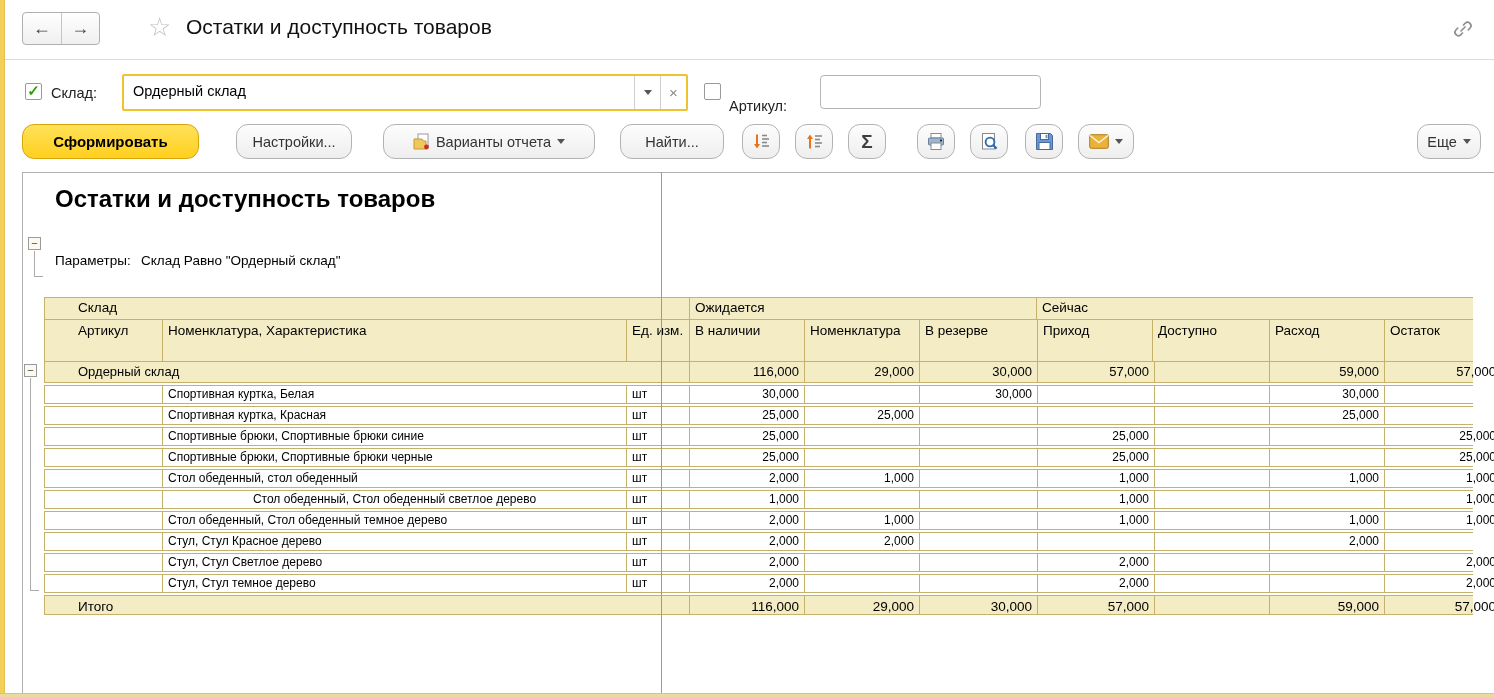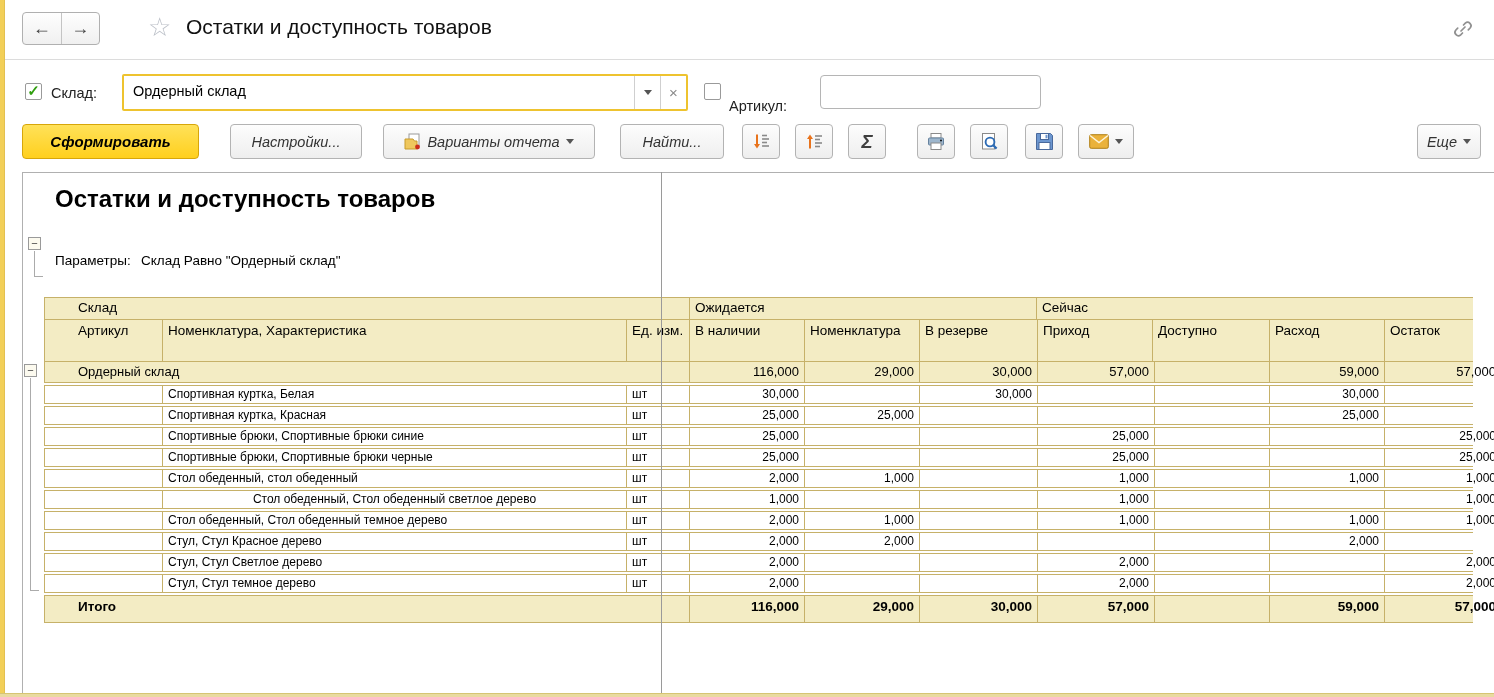--- a/index.html
+++ b/index.html
@@ -30,23 +30,23 @@
            background:#fff; display:flex; align-items:stretch; }
   .combo-value { flex:1; font-size:14.5px; padding:7px 0 0 9px; white-space:nowrap; overflow:hidden; }
   .combo-btn { width:26px; display:flex; align-items:center; justify-content:center; border-left:1px solid #cfcfcf; color:#777; }
   .caret { width:0; height:0; border-left:4px solid transparent; border-right:4px solid transparent;
            border-top:5px solid #555; display:inline-block; }
   .clear-x { font-size:15px; color:#8a8a8a; }
   .txt-input { left:820px; top:75px; width:221px; height:34px; border:1px solid #b5b5b5; border-radius:4px;
                font-size:14px; padding:0 8px; outline:none; font-family:inherit; }
 
   
-  .tbtn { position:absolute; top:124px; height:35px; border:1px solid #b3b3b3; border-radius:4px;
+  .tbtn { position:absolute; top:124px; height:35px; border:1px solid #b3b3b3; border-radius:12px;
           background:linear-gradient(#fdfdfd,#eeeeee); font-size:14.5px; color:#333;
-          display:flex; align-items:center; justify-content:center; gap:6px; cursor:default;font-style:italic; }
+          display:flex; align-items:center; justify-content:center; gap:6px; cursor:default; }
   .tbtn.primary { background:linear-gradient(#ffe159,#ffd01e); border-color:#d7a60a; font-weight:bold; color:#000; font-size:15px; }
   .ic { display:block; }
   .sigma { font-size:19px; font-weight:bold; color:#3f3f3f; }
 
   
   .report { left:22px; top:172px; width:1472px; height:521px; border-left:1px solid #b0b0b0; border-top:1px solid #b0b0b0; background:#fff; }
   .vline { left:661px; top:172px; width:1px; height:521px; background:#9a9a9a; z-index:6; }
   .rtitle { position:absolute; left:32px; top:12px; font-size:24px; font-weight:bold; }
   .expander { position:absolute; width:13px; height:13px; border:1px solid #9a9a9a; background:#fcfaef;
               font-size:11px; line-height:11px; text-align:center; color:#444; z-index:7; }
@@ -60,21 +60,21 @@
   .tcell { border-right:1px solid var(--tan); overflow:hidden; white-space:nowrap; padding:0 5px; font-size:12px; }
   .yel { background:#f3ecc4; }
   .r-h1 { height:22px; border-top:1px solid var(--tan); }
   .r-h1 .tcell { font-size:13.5px; line-height:20px; }
   .r-h2 { height:42px; border-top:1px solid var(--tan); }
   .r-h2 .tcell { font-size:13.5px; line-height:19px; padding-top:1px; white-space:normal; }
   .r-group { height:22px; border-top:1px solid var(--tan); border-bottom:1px solid var(--tan); }
   .r-group .tcell { font-size:13px; line-height:20px; }
   .r-data { height:19px; margin-top:2px; border-top:1px solid var(--tan); border-bottom:1px solid var(--tan); background:#fff; }
   .r-data .tcell { line-height:17px; }
-  .r-total { height:28px; margin-top:2px; border-top:1px solid var(--tan); border-bottom:1px solid var(--tan);font-weight:bold; }
+  .r-total { height:20px; margin-top:2px; border-top:1px solid var(--tan); border-bottom:1px solid var(--tan); }
   .r-total .tcell { font-size:13.5px; line-height:22px; }
   .num { text-align:right; }
 </style>
 </head>
 <body>
 
 <div class="abs left-strip"></div>
 
 <header class="abs topbar">
   <div class="nav-group">
@@ -111,21 +111,21 @@
     </div>
 </div>
 
 <div class="abs cbx" style="left:704px; top:83px;"></div>
 <span class="abs flabel" style="left:729px; top:98px;">Артикул:</span>
 <input class="abs txt-input" value="" style="">
 
 <button class="tbtn primary" style="left:22px; width:177px;">
   <span>Сформировать</span>
 </button>
-<button class="tbtn" style="left:230px; width:132px;">
+<button class="tbtn" style="left:236px; width:116px;">
   <span>Настройки...</span>
 </button>
 <button class="tbtn" style="left:383px; width:212px;">
   <svg class="ic" width="17" height="17" viewBox="0 0 17 17">
     <rect x="5" y="1" width="10" height="13" fill="#fff" stroke="#9a9a9a"></rect>
     <path d="M1 6 h8 l1.5 2 H13 v8 H1 Z" fill="#efc75d" stroke="#c79b2d"></path>
     <circle cx="13.5" cy="14" r="2.4" fill="#cc2c1c"></circle>
   </svg>
   <span>Варианты отчета</span>
   <span class="caret"></span>

